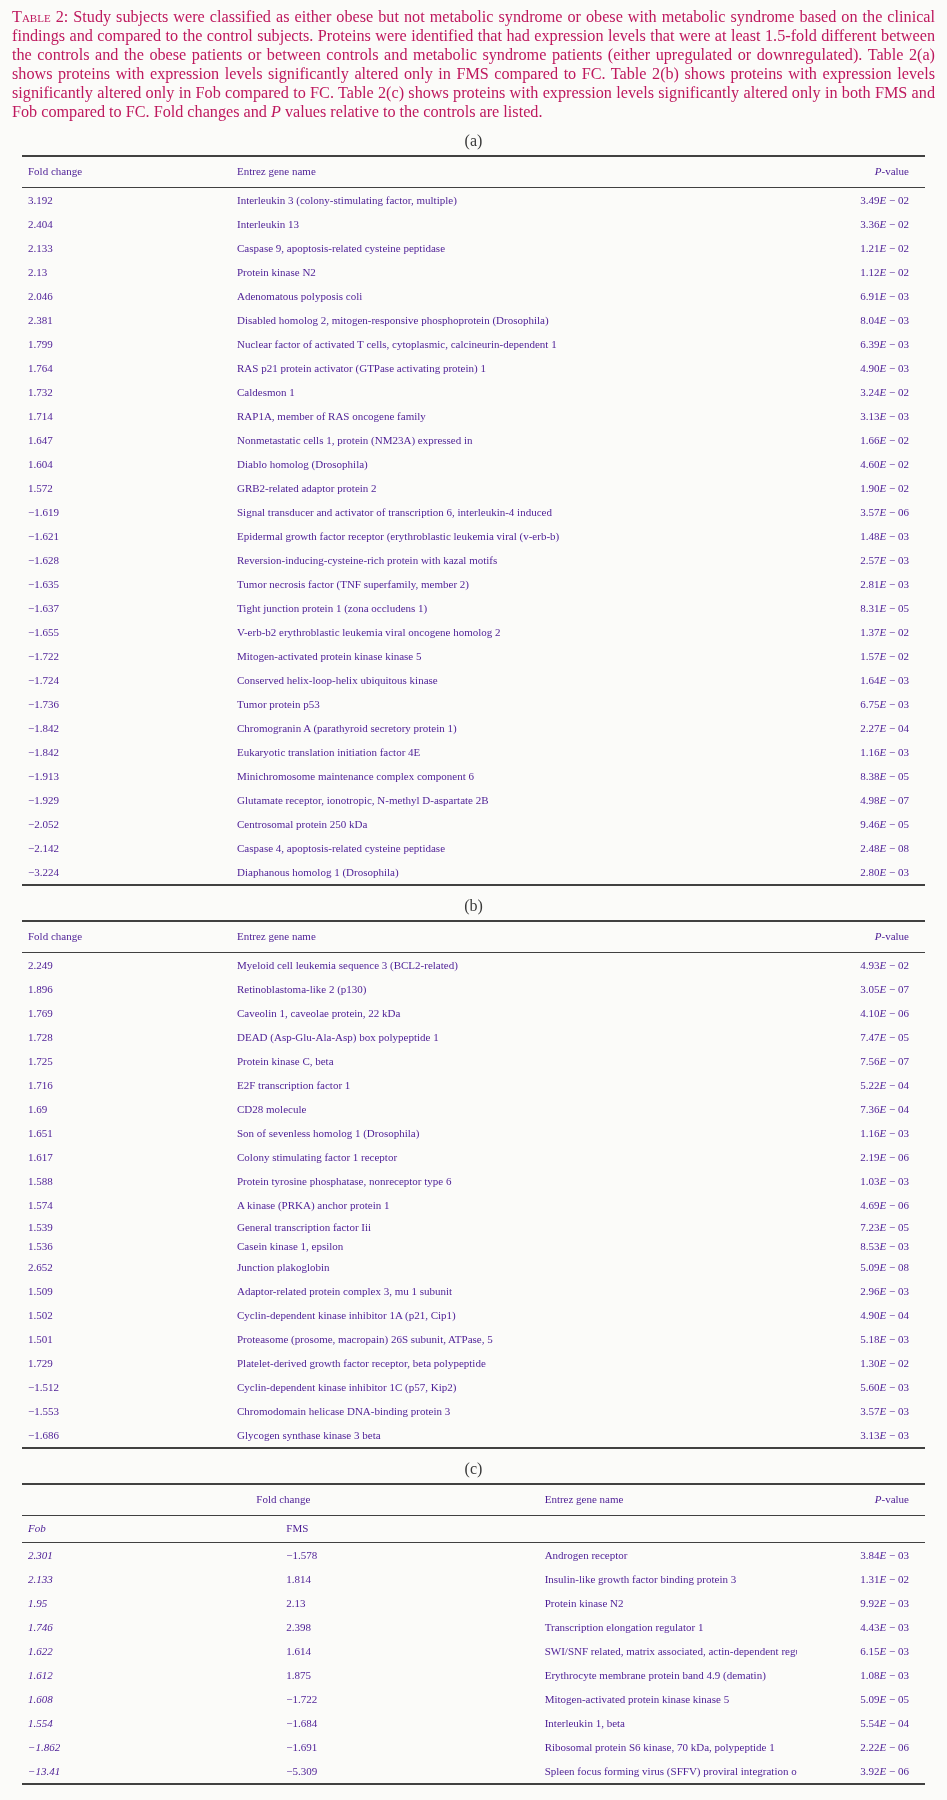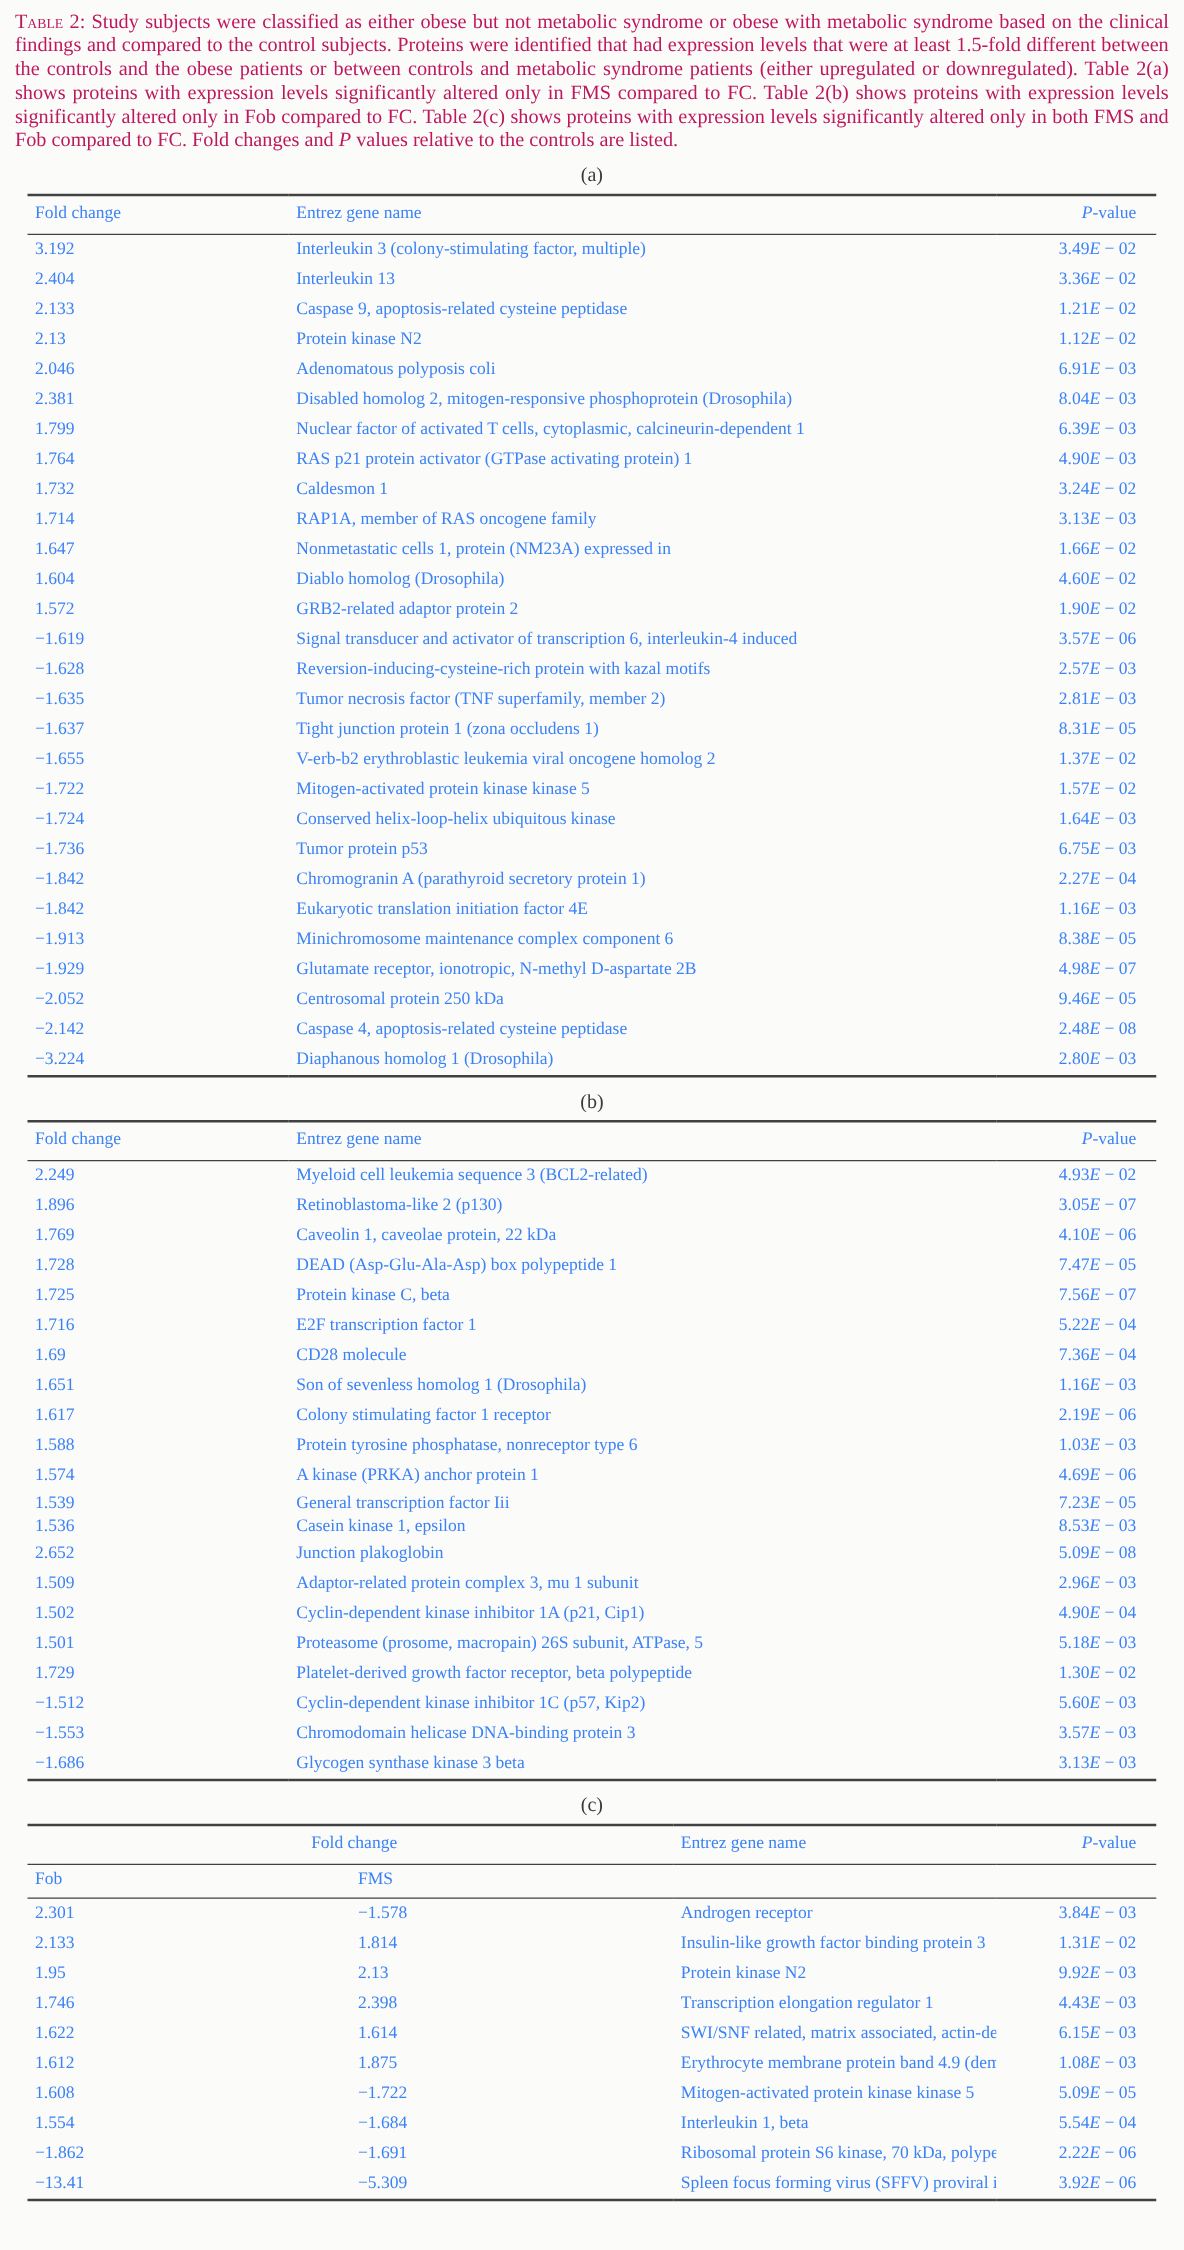--- a/index.html
+++ b/index.html
@@ -32,22 +32,22 @@
     color: #3a3a3a;
     margin: 11px 0 5px 0;
     line-height: 18px;
   }
   table.datatable {
     width: 903px;
     margin: 0 10px;
     border-collapse: collapse;
     border-top: 2px solid #414141;
     border-bottom: 2px solid #414141;
-    font-size: 14px;
-    color: #3b82f6;
+    font-size: 11px;
+    color: #4c1d95;
     table-layout: fixed;
   }
   table.datatable th {
     font-weight: normal;
     text-align: left;
     height: 28px;
     padding: 0 0 2px 6px;
     vertical-align: middle;
     border-bottom: 1.6px solid #414141;
   }
@@ -55,21 +55,21 @@
     height: 24px;
     padding: 0 0 0 6px;
     vertical-align: middle;
     white-space: nowrap;
     overflow: hidden;
   }
   .numcol  { width: 203px; }
   .genecol { width: auto; }
   .pcol    { width: 112px; text-align: right !important; padding-right: 16px !important; padding-left: 0 !important; }
   
-  #table-c .numcol  { width: 106px; }
+  #table-c .numcol  { width: 106px; font-style: italic; }
   #table-c .numcol2 { width: 118px; margin-left: 24px; }
   #table-c th.foldspan { text-align: center; }
   #table-c thead tr.row2 th { height: 24px; }
   
   #table-b tbody tr:nth-child(12) td,
   #table-b tbody tr:nth-child(13) td { height: 19px; }
 </style>
 </head>
 <body>
 
@@ -150,20 +150,25 @@
         </tr>
         <tr>
           <td class="numcol">1.572</td>
           <td class="genecol">GRB2-related adaptor protein 2</td>
           <td class="pcol">1.90<i>E</i> − 02</td>
         </tr>
         <tr>
           <td class="numcol">−1.619</td>
           <td class="genecol">Signal transducer and activator of transcription 6, interleukin-4 induced</td>
           <td class="pcol">3.57<i>E</i> − 06</td>
+        </tr>
+        <tr>
+          <td class="numcol">−1.621</td>
+          <td class="genecol">Epidermal growth factor receptor (erythroblastic leukemia viral (v-erb-b)</td>
+          <td class="pcol">1.48<i>E</i> − 03</td>
         </tr>
         <tr>
           <td class="numcol">−1.628</td>
           <td class="genecol">Reversion-inducing-cysteine-rich protein with kazal motifs</td>
           <td class="pcol">2.57<i>E</i> − 03</td>
         </tr>
         <tr>
           <td class="numcol">−1.635</td>
           <td class="genecol">Tumor necrosis factor (TNF superfamily, member 2)</td>
           <td class="pcol">2.81<i>E</i> − 03</td>

